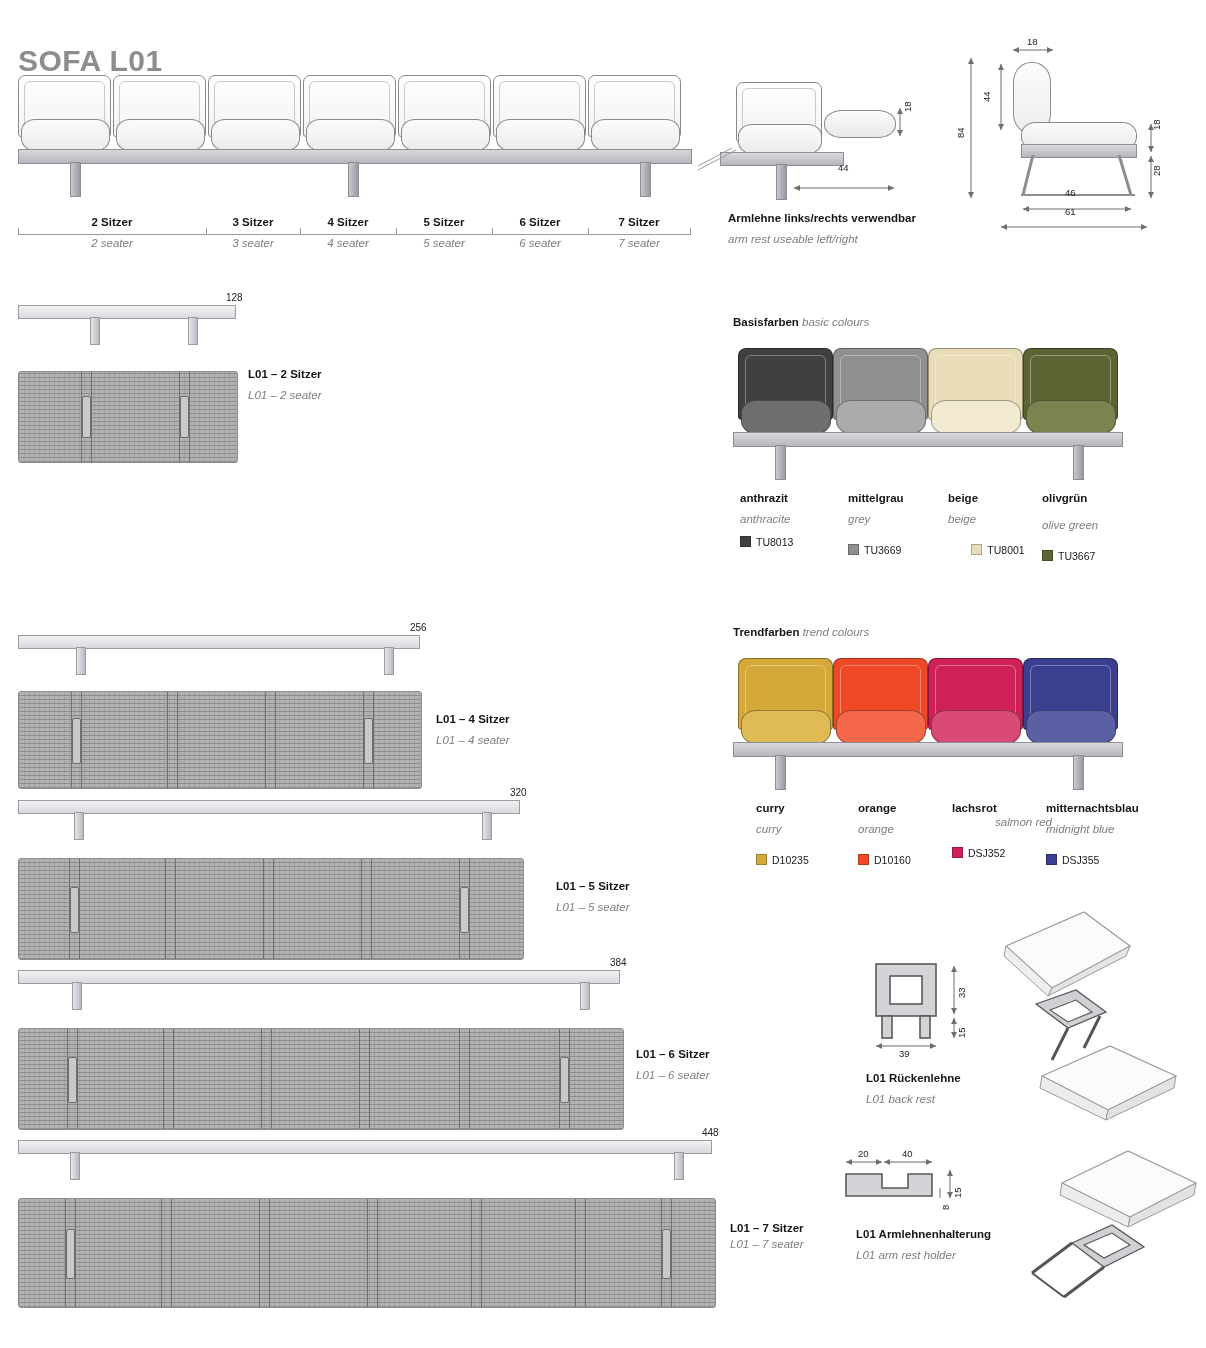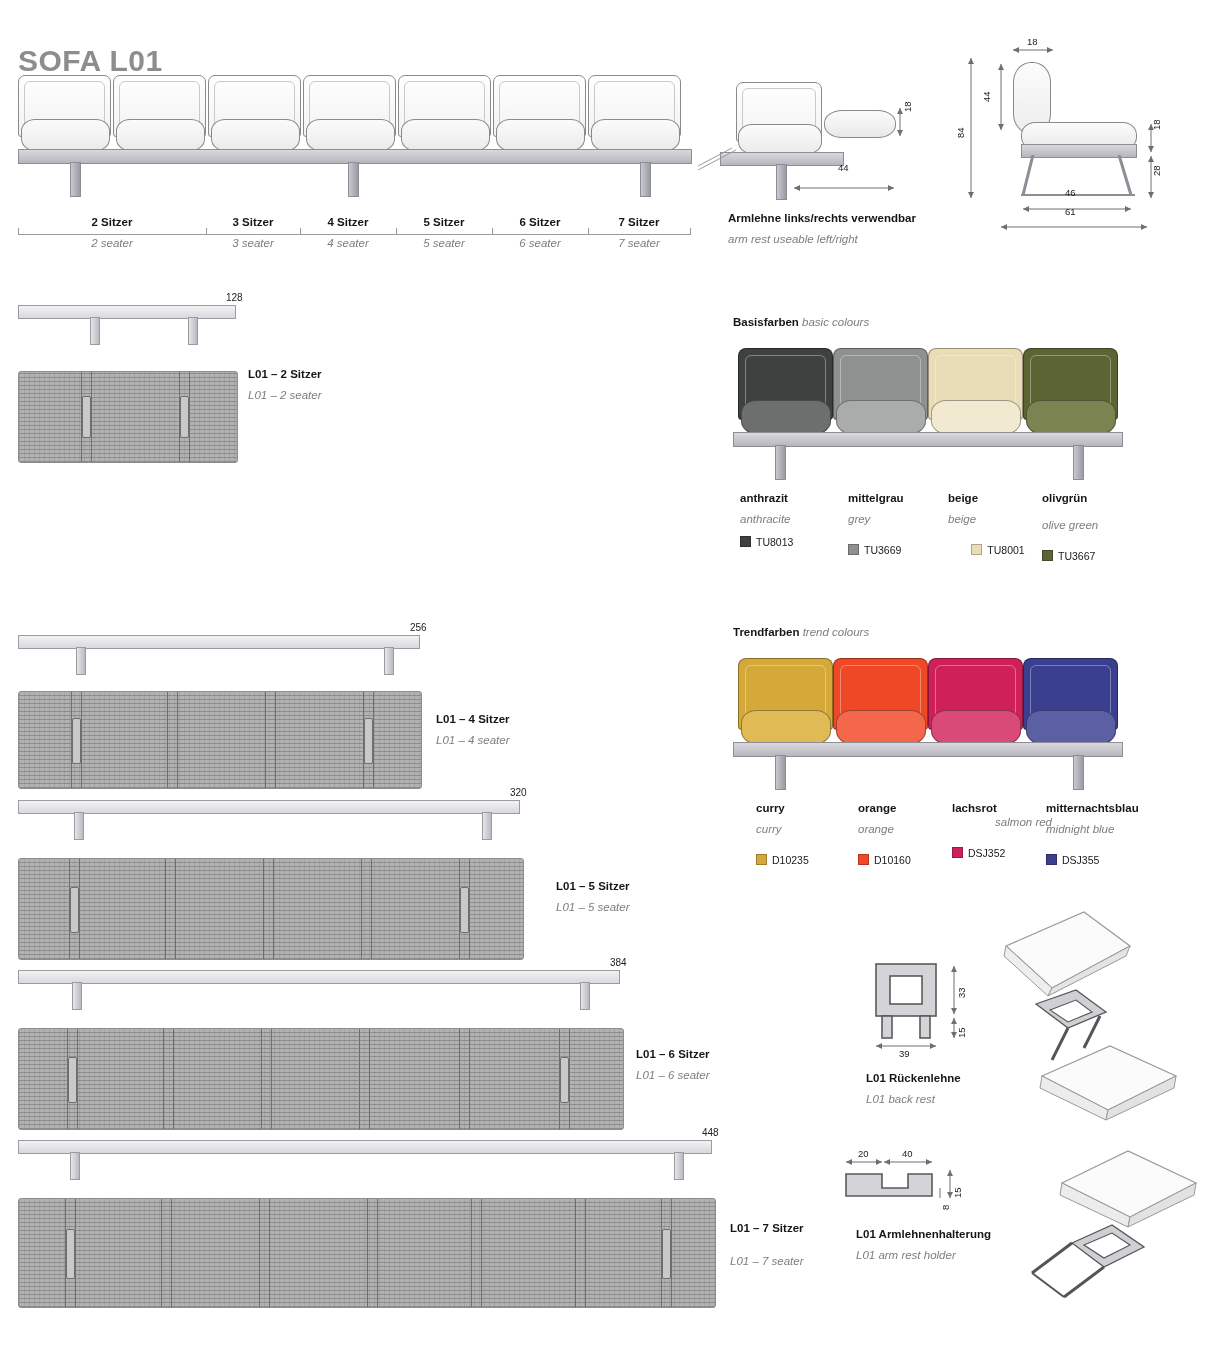--- a/index.html
+++ b/index.html
@@ -396,21 +396,21 @@
       <div class="divider" style="left:462px;"></div>
       <div class="divider" style="left:556px;"></div>
       <div class="divider" style="left:566px;"></div>
       <div class="divider" style="left:642px;"></div>
       <div class="divider" style="left:652px;"></div>
       <div class="handle" style="left:47px;top:30px;height:48px;"></div>
       <div class="handle" style="left:643px;top:30px;height:48px;"></div>
     </div>
     <div class="caption" style="left:712px;top:82px;">
       <div class="lbl-de">L01 – 7 Sitzer</div>
-      <div class="lbl-en" style="margin-top:21px;">L01 – 7 seater</div>
+      <div class="lbl-en" style="margin-top:4px;">L01 – 7 seater</div>
     </div>
   </div>
 
   <div class="sec-head" style="left:733px;top:316px;">
     <b>Basisfarben</b> <i>basic colours</i>
   </div>
 
   <div class="colourrow" style="left:733px;top:348px;width:420px;height:160px;">
     <div class="cblock" style="left:5px;">
       <div class="cb-back" style="background:#3f4040;"></div>

